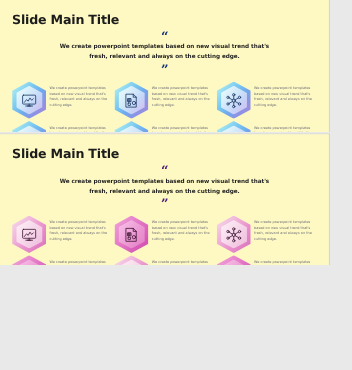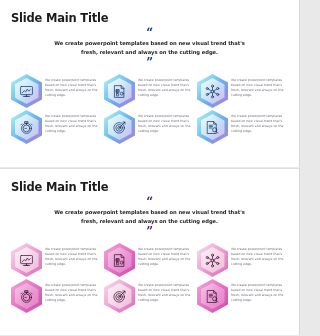--- a/index.html
+++ b/index.html
@@ -6,22 +6,22 @@
   html, body {
     width: 300px; height: 336px;
     background: #e9e9e9;
     font-family: "DejaVu Sans", sans-serif;
     overflow: hidden;
   }
   .deck { width: 300px; height: 336px; display: flex; flex-direction: column; }
 
   .slide {
     position: relative;
-    width: 300px; height: 167px;
-    background: #ffffff;
+    width: 300px; height: 120px;
+    background: #fef9c3;
     border-right: 1px solid #d6d6d6;
     overflow: hidden;
     flex: none;
   }
   .slide + .slide { border-top: 1px solid #dddddd; margin-top: 1px; }
 
   .slide-title {
     position: absolute;
     left: 11px; top: 11px;
     font-size: 11.5px;

